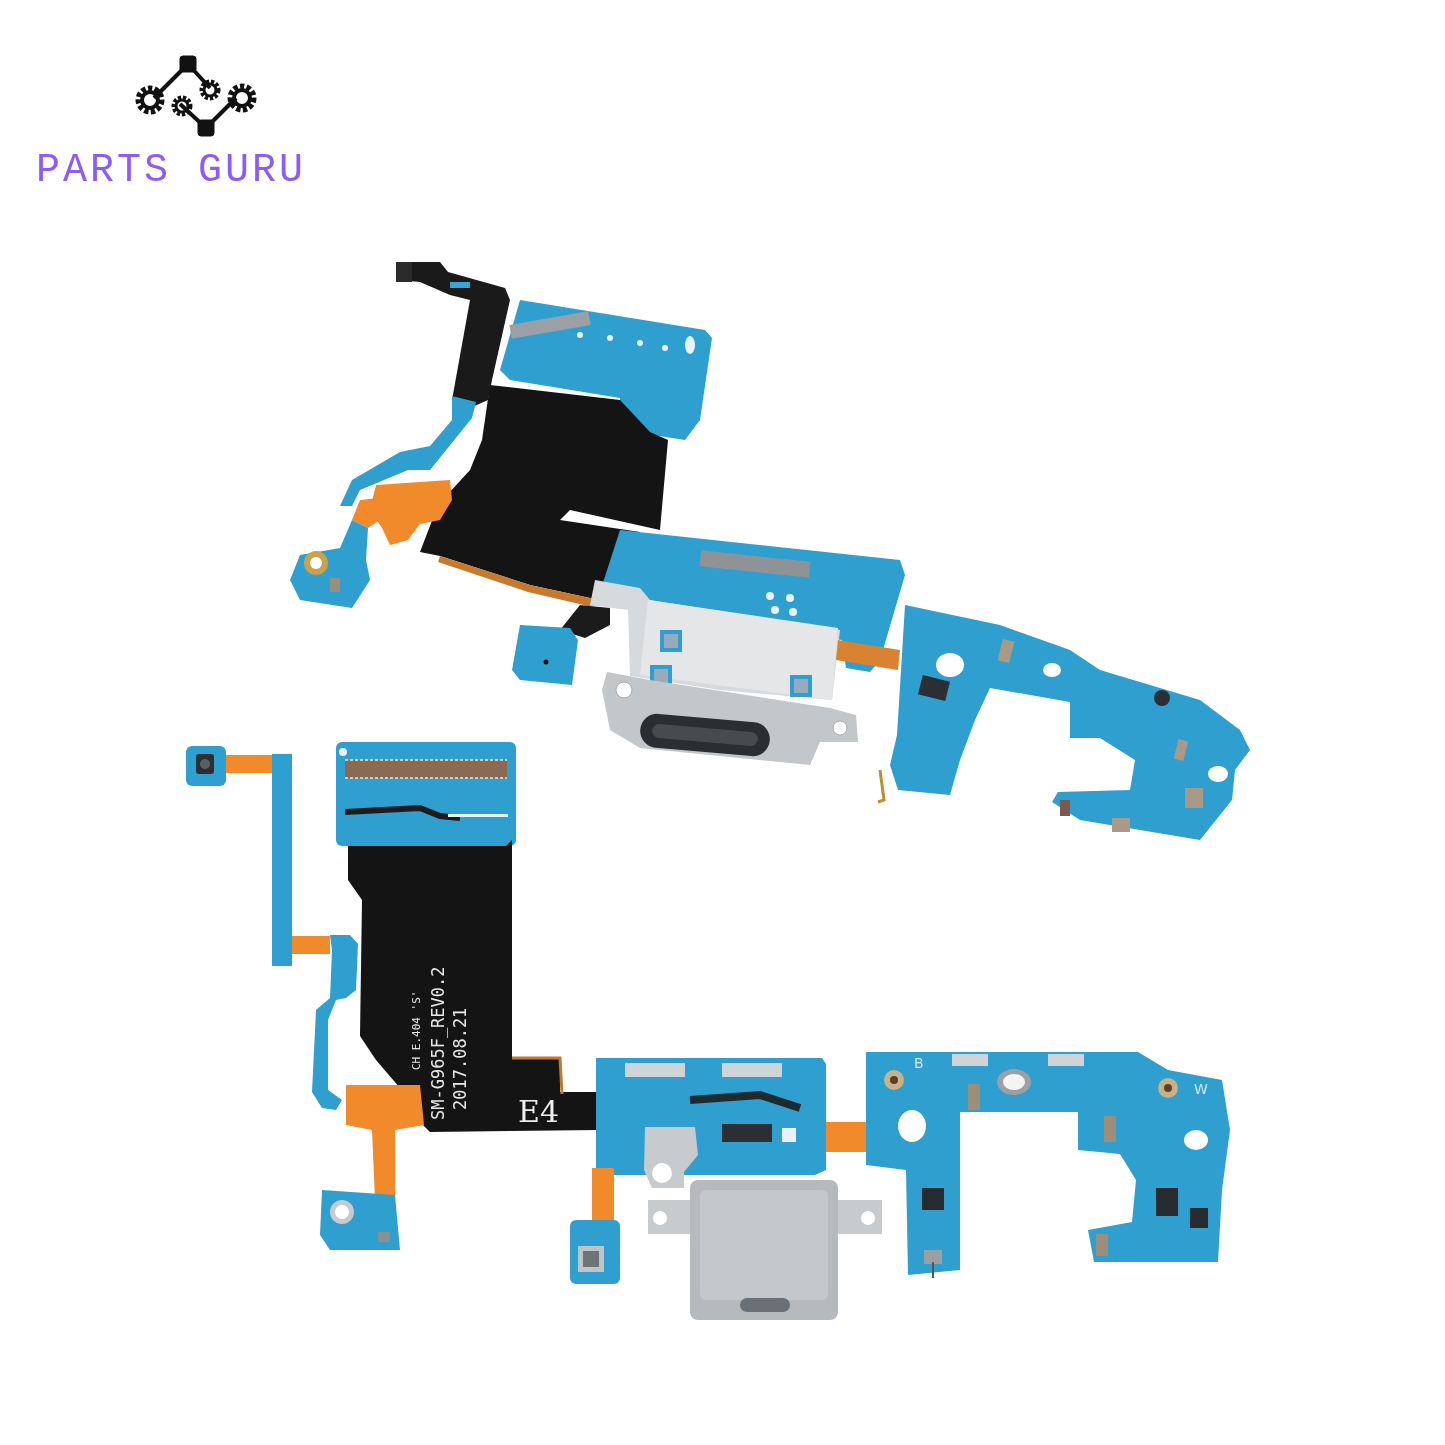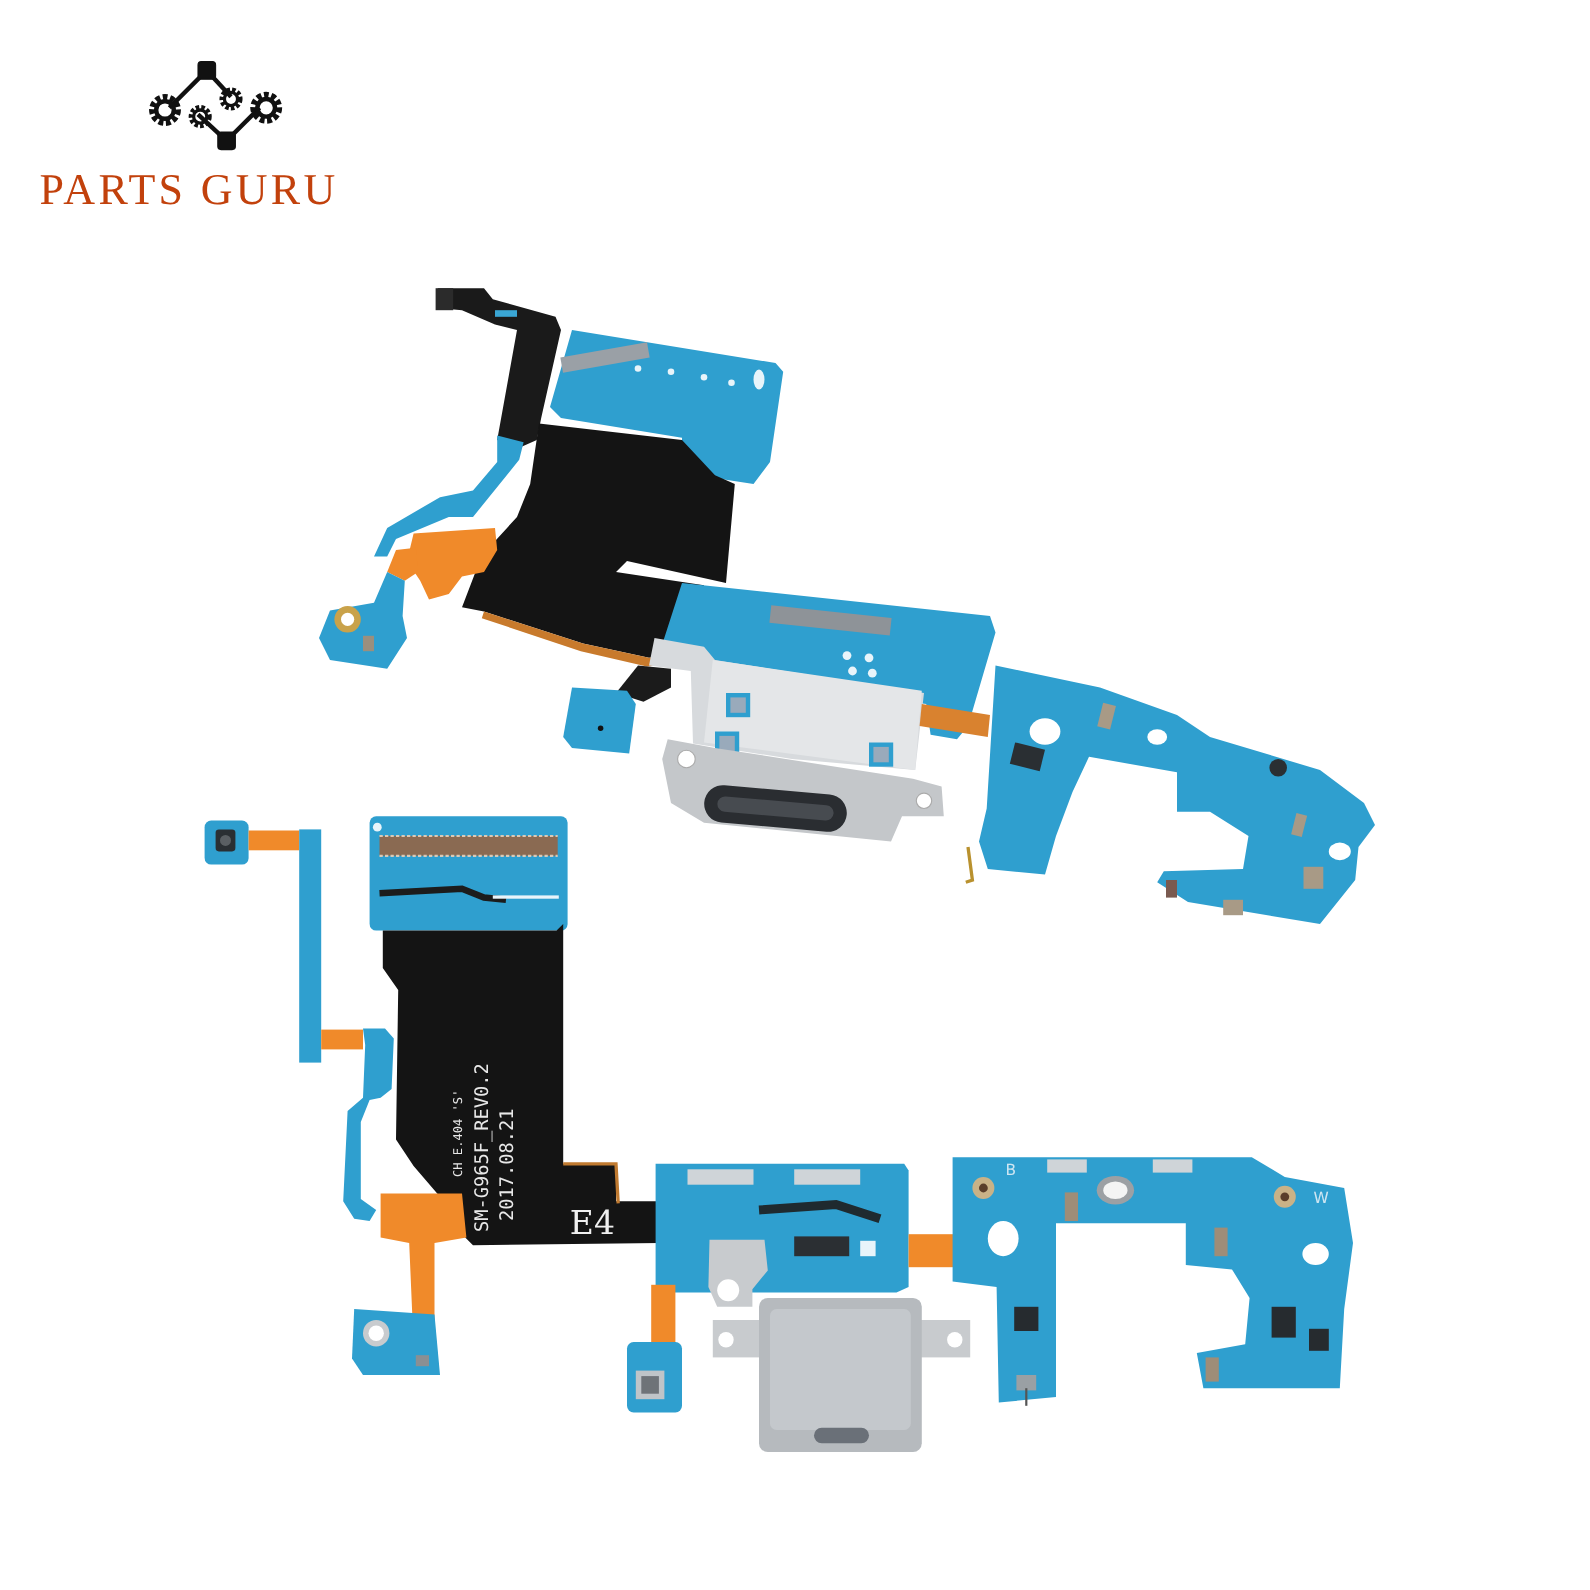--- a/index.html
+++ b/index.html
@@ -1,19 +1,19 @@
 <!DOCTYPE html>
 <html><head>
 <meta charset="utf-8">
 <style>
   html, body { margin: 0; padding: 0; background: #ffffff; }
   body { width: 1445px; height: 1445px; position: relative; overflow: hidden; font-family: "DejaVu Serif", serif; }
   .logo { position: absolute; left: 30px; top: 48px; width: 340px; height: 160px; }
   .logo-mark { position: absolute; left: 102px; top: 0; width: 128px; height: 90px; }
-  .logo-text { position: absolute; left: 6px; top: 100px; font-family: Liberation Serif, serif; font-size: 40px; letter-spacing: 3px; color: #c2410c; white-space: nowrap; font-weight: normal; }
+  .logo-text { position: absolute; left: 6px; top: 100px; font-family: Liberation Mono, monospace; font-size: 40px; letter-spacing: 3px; color: #8b5cf6; white-space: nowrap; font-weight: normal; }
   .scene { position: absolute; left: 0; top: 0; width: 1445px; height: 1445px; }
   .pcb-text { font-family: "DejaVu Sans Mono", monospace; fill: #e8e8e8; }
   .e4 { font-family: "DejaVu Serif", serif; fill: #f0f0f0; }
   .tiny { font-family: "DejaVu Sans", sans-serif; fill: #cfe6f2; }
 </style>
 </head>
 <body>
 
 <div class="logo">
   <svg class="logo-mark" viewBox="0 0 128 90">

